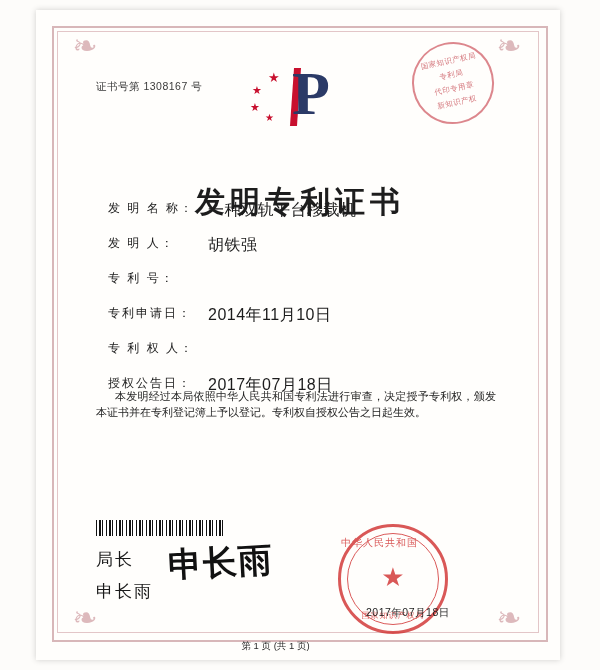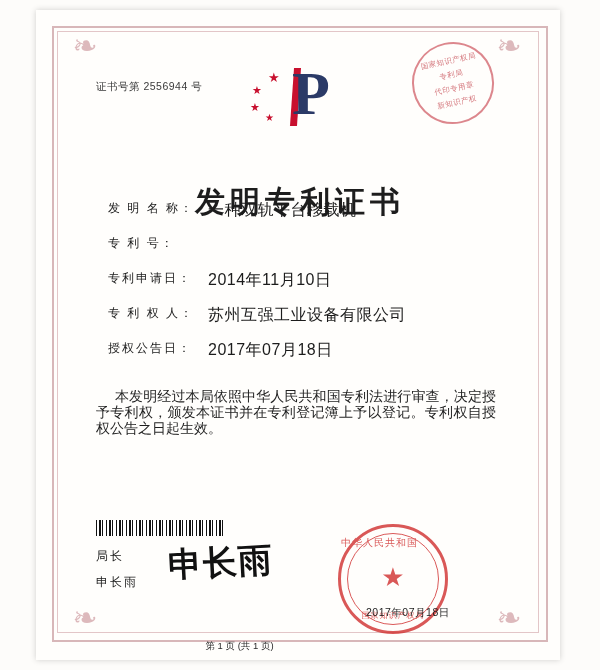--- a/index.html
+++ b/index.html
@@ -155,21 +155,21 @@
     top: 0;
     font-size: 16px;
     letter-spacing: 0.5px;
   }
 
   .paragraphs {
     position: absolute;
     left: 96px;
     top: 388px;
     width: 400px;
-    font-size: 14px;
+    font-size: 11px;
     line-height: 16px;
     color: #1f1f1f;
     text-align: justify;
   }
   .paragraphs p {
     margin: 0 0 2px 0;
     text-indent: 19px;
   }
 
   .barcode {
@@ -182,21 +182,21 @@
       repeating-linear-gradient(90deg,
         #111 0px, #111 1px, #fff 1px, #fff 3px,
         #111 3px, #111 5px, #fff 5px, #fff 6px,
         #111 6px, #111 7px, #fff 7px, #fff 10px);
   }
 
   .sign-block {
     position: absolute;
     left: 96px;
     top: 548px;
-    font-size: 12px;
+    font-size: 17px;
     letter-spacing: 2px;
     color: #1a1a1a;
   }
   .sign-block div { margin-bottom: 9px; }
 
   .signature {
     position: absolute;
     left: 168px;
     top: 540px;
     font-family: "Liberation Serif", serif;
@@ -290,37 +290,38 @@
   }
 
   .page-foot {
     position: absolute;
     left: 0;
     top: 640px;
     width: 479px;
     text-align: center;
     font-size: 9.5px;
     color: #2a2a2a;
+    padding-left: 36px;
   }
 </style>
 </head>
 <body>
 
 <div class="page">
   <div class="paper"></div>
 
   <div class="border-outer"></div>
   <div class="border-inner"></div>
 
   <div class="corner tl">❧</div>
   <div class="corner tr">❧</div>
   <div class="corner bl">❧</div>
   <div class="corner br">❧</div>
 
-  <div class="cert-no">证书号第 2556944 号</div>
+  <div class="cert-no">证书号第 1308167 号</div>
 
   <div class="emblem">
     <div class="stars">
       <span class="star s1">★</span>
       <span class="star s2">★</span>
       <span class="star s3">★</span>
       <span class="star s4">★</span>
     </div>
     <div class="pbar"></div>
     <div class="pmark">P</div>
@@ -334,29 +335,32 @@
   </div>
 
   <div class="doc-title">发明专利证书</div>
 
   <div class="fields">
     <div class="field-row">
       <span class="field-label">发 明 名 称：</span>
       <span class="field-value">一种双轨平台移载机</span>
     </div>
     <div class="field-row">
+      <span class="field-label">发 明 人：</span>
+      <span class="field-value">胡铁强</span>
+    </div>
+    <div class="field-row">
       <span class="field-label">专 利 号：</span>
     </div>
     <div class="field-row">
       <span class="field-label">专利申请日：</span>
       <span class="field-value">2014年11月10日</span>
     </div>
     <div class="field-row">
       <span class="field-label">专 利 权 人：</span>
-      <span class="field-value">苏州互强工业设备有限公司</span>
     </div>
     <div class="field-row">
       <span class="field-label">授权公告日：</span>
       <span class="field-value">2017年07月18日</span>
     </div>
   </div>
 
   <div class="paragraphs">
     <p>本发明经过本局依照中华人民共和国专利法进行审查，决定授予专利权，颁发本证书并在专利登记簿上予以登记。专利权自授权公告之日起生效。</p>
   </div>

